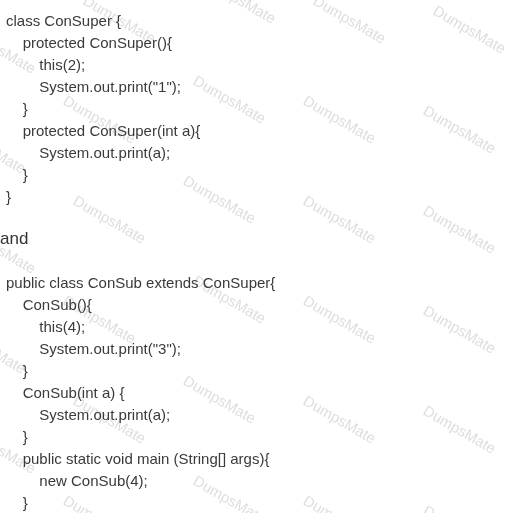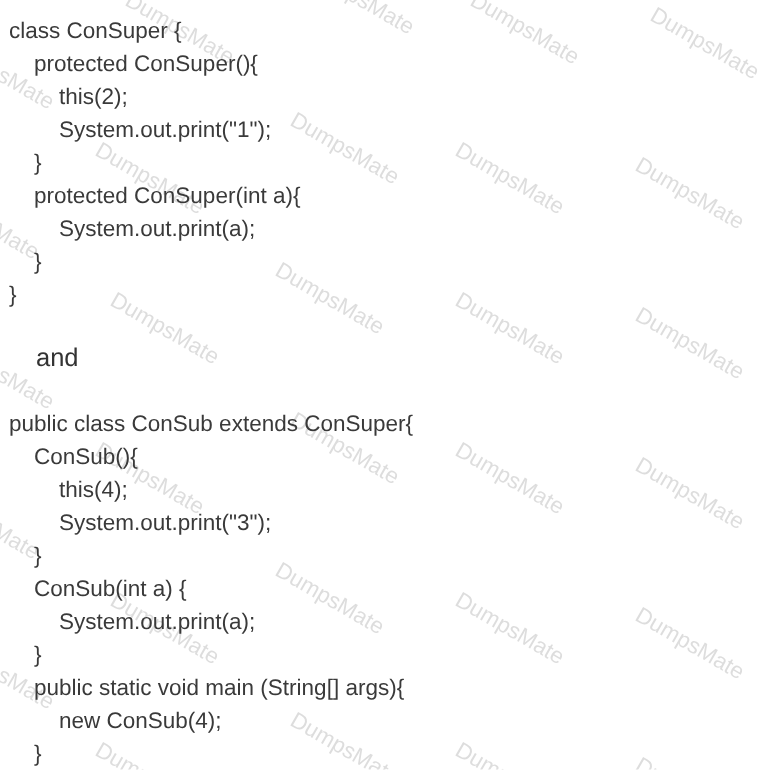--- a/index.html
+++ b/index.html
@@ -26,21 +26,21 @@
     font-family: Liberation Sans, sans-serif;
     font-size: inherit;
     line-height: inherit;
     position: relative;
     z-index: 2;
   }
   .between {
     font-family: Arial, Helvetica, sans-serif;
     font-size: 17px;
     color: #333333;
-    padding: 10px 6px 12px 24px;
+    padding: 10px 6px 12px 0;
     position: relative;
     z-index: 2;
   }
 
   
   .wm-layer {
     position: absolute;
     inset: 0;
     pointer-events: none;
     z-index: 1;

